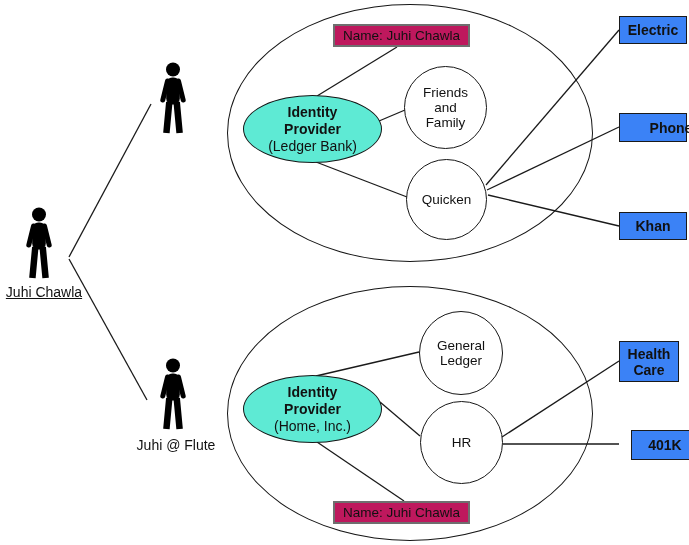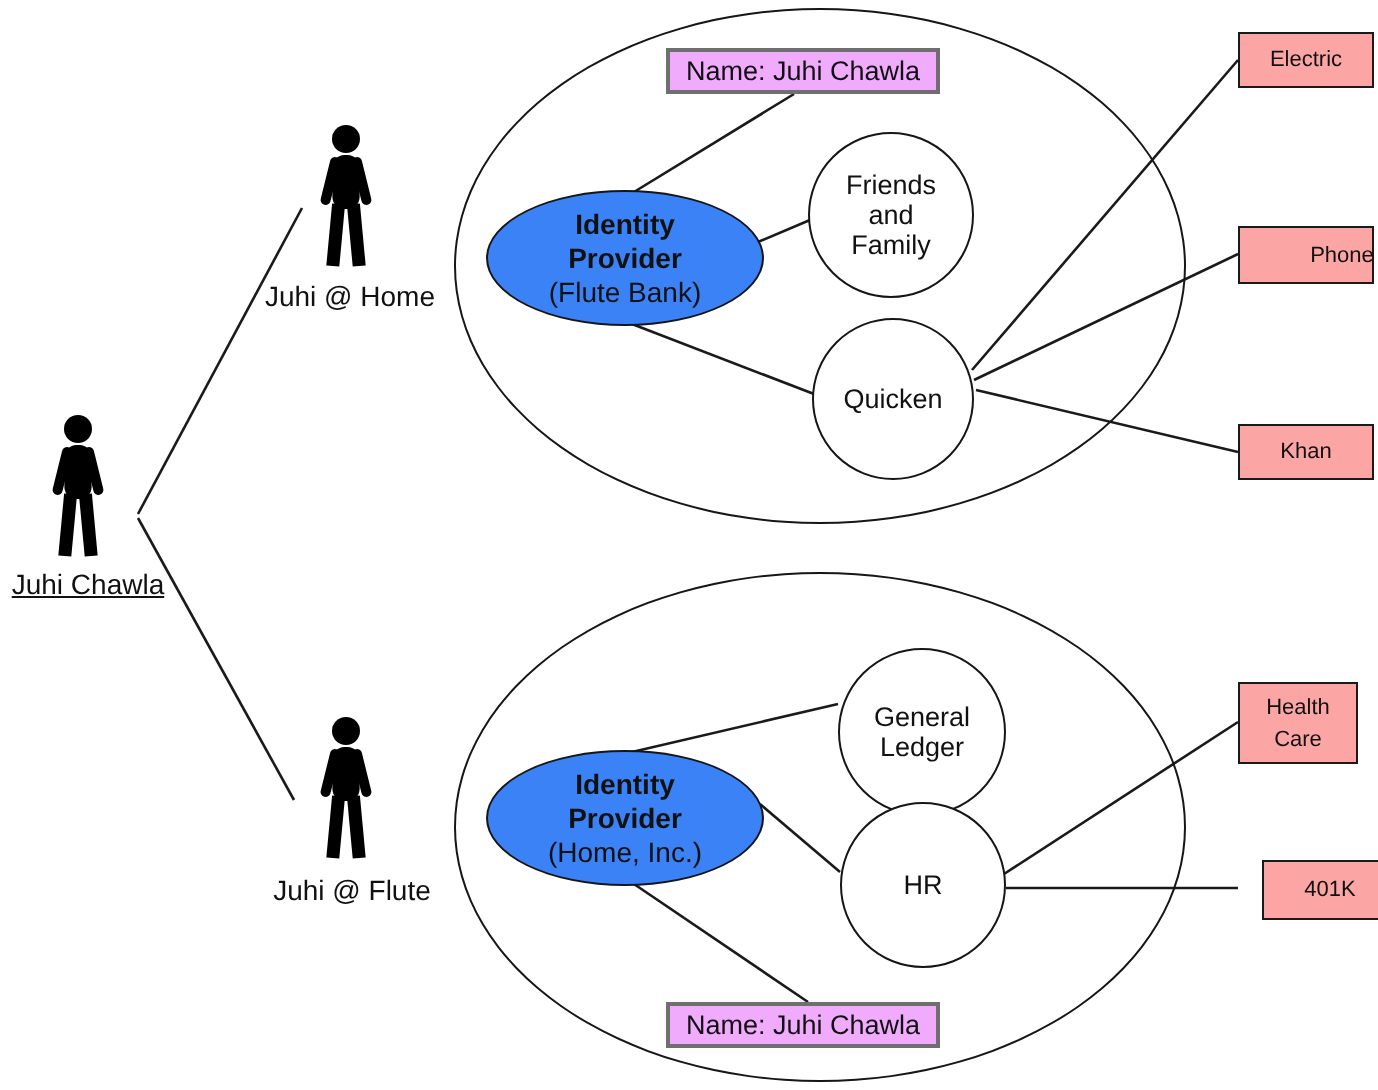--- a/index.html
+++ b/index.html
@@ -7,40 +7,40 @@
     position:relative;width:689px;height:545px;background:#ffffff;
     font-family:"Liberation Sans","DejaVu Sans",sans-serif;color:#111;
     overflow:hidden;
   }
   #edges{position:absolute;left:0;top:0;width:689px;height:545px;}
   .abs{position:absolute;box-sizing:border-box;}
   .big-ellipse{
     border:1.4px solid #161616;border-radius:50%;background:transparent;
   }
   .idp-ellipse{
-    border:1.6px solid #161616;border-radius:50%;background:#3b82f6;
+    border:1.6px solid #161616;border-radius:50%;background:#5eead4;
     display:flex;flex-direction:column;align-items:center;justify-content:center;
     text-align:center;font-size:14px;line-height:17px;
   }
   .idp-ellipse .bold{font-weight:bold;}
   .circle{
     border:1.4px solid #161616;border-radius:50%;background:#fff;
     display:flex;align-items:center;justify-content:center;
     text-align:center;font-size:13.5px;line-height:15px;
   }
   .circle span{display:block;width:62px;}
   .name-box{
-    border:2px solid #6f6f6f;background:#f0abfc;
+    border:2px solid #6f6f6f;background:#be185d;
     display:flex;align-items:center;justify-content:center;
     font-size:13.5px;
   }
   .svc-box{
-    border:1.6px solid #1a1a1a;background:#fca5a5;
+    border:1.6px solid #1a1a1a;background:#3b82f6;
     display:flex;align-items:center;justify-content:center;
-    text-align:center;font-size:11px;line-height:16px;
+    text-align:center;font-size:14px;line-height:16px;font-weight:bold;
   }
   .svc-box span{display:block;width:52px;}
   .person-label{
     text-align:center;font-size:14px;white-space:nowrap;
   }
   .person-icon svg{display:block;}
 </style>
 </head>
 <body>
 
@@ -83,21 +83,20 @@
       <g fill="#000" stroke="#000">
         <circle cx="15" cy="7.5" r="7" stroke="none"></circle>
         <rect x="8.2" y="15.5" width="13.6" height="27" rx="6" stroke="none"></rect>
         <line x1="9.5" y1="19" x2="4.8" y2="38" stroke-width="5" stroke-linecap="round"></line>
         <line x1="20.5" y1="19" x2="25.2" y2="38" stroke-width="5" stroke-linecap="round"></line>
         <line x1="11.3" y1="40" x2="8.4" y2="71" stroke-width="6.5"></line>
         <line x1="18.7" y1="40" x2="21.6" y2="71" stroke-width="6.5"></line>
       </g>
     </svg>
   </div>
-  <div class="abs person-label" style="left:125px;top:140px;width:100px;">Juhi @ Home</div>
 
   <div class="abs person-icon" style="left:158px;top:358px;width:30px;height:74px;">
     <svg width="30" height="74" viewBox="0 0 30 74">
       <g fill="#000" stroke="#000">
         <circle cx="15" cy="7.5" r="7" stroke="none"></circle>
         <rect x="8.2" y="15.5" width="13.6" height="27" rx="6" stroke="none"></rect>
         <line x1="9.5" y1="19" x2="4.8" y2="38" stroke-width="5" stroke-linecap="round"></line>
         <line x1="20.5" y1="19" x2="25.2" y2="38" stroke-width="5" stroke-linecap="round"></line>
         <line x1="11.3" y1="40" x2="8.4" y2="71" stroke-width="6.5"></line>
         <line x1="18.7" y1="40" x2="21.6" y2="71" stroke-width="6.5"></line>
@@ -108,21 +107,21 @@
 
   <div class="abs big-ellipse" style="left:227px;top:4px;width:366px;height:258px;"></div>
 
   <div class="abs name-box" style="left:333px;top:24px;width:137px;height:23px;">
     <span>Name: Juhi Chawla</span>
   </div>
 
   <div class="abs idp-ellipse" style="left:243px;top:95px;width:139px;height:68px;">
     <span class="bold">Identity</span>
     <span class="bold">Provider</span>
-    <span>(Flute Bank)</span>
+    <span>(Ledger Bank)</span>
   </div>
 
   <div class="abs circle" style="left:404px;top:66px;width:83px;height:83px;">
     <span>Friends and Family</span>
   </div>
 
   <div class="abs circle" style="left:406px;top:159px;width:81px;height:81px;">
     <span>Quicken</span>
   </div>
 
@@ -131,21 +130,21 @@
   </div>
   <div class="abs svc-box" style="left:619px;top:113px;width:68px;height:29px;padding-left:36px;">
     <span>Phone</span>
   </div>
   <div class="abs svc-box" style="left:619px;top:212px;width:68px;height:28px;">
     <span>Khan</span>
   </div>
 
   <div class="abs big-ellipse" style="left:227px;top:286px;width:366px;height:255px;"></div>
 
-  <div class="abs circle" style="left:419px;top:324px;width:84px;height:84px;">
+  <div class="abs circle" style="left:419px;top:311px;width:84px;height:84px;">
     <span>General Ledger</span>
   </div>
 
   <div class="abs idp-ellipse" style="left:243px;top:375px;width:139px;height:68px;">
     <span class="bold">Identity</span>
     <span class="bold">Provider</span>
     <span>(Home, Inc.)</span>
   </div>
 
   <div class="abs circle" style="left:420px;top:401px;width:83px;height:83px;">

